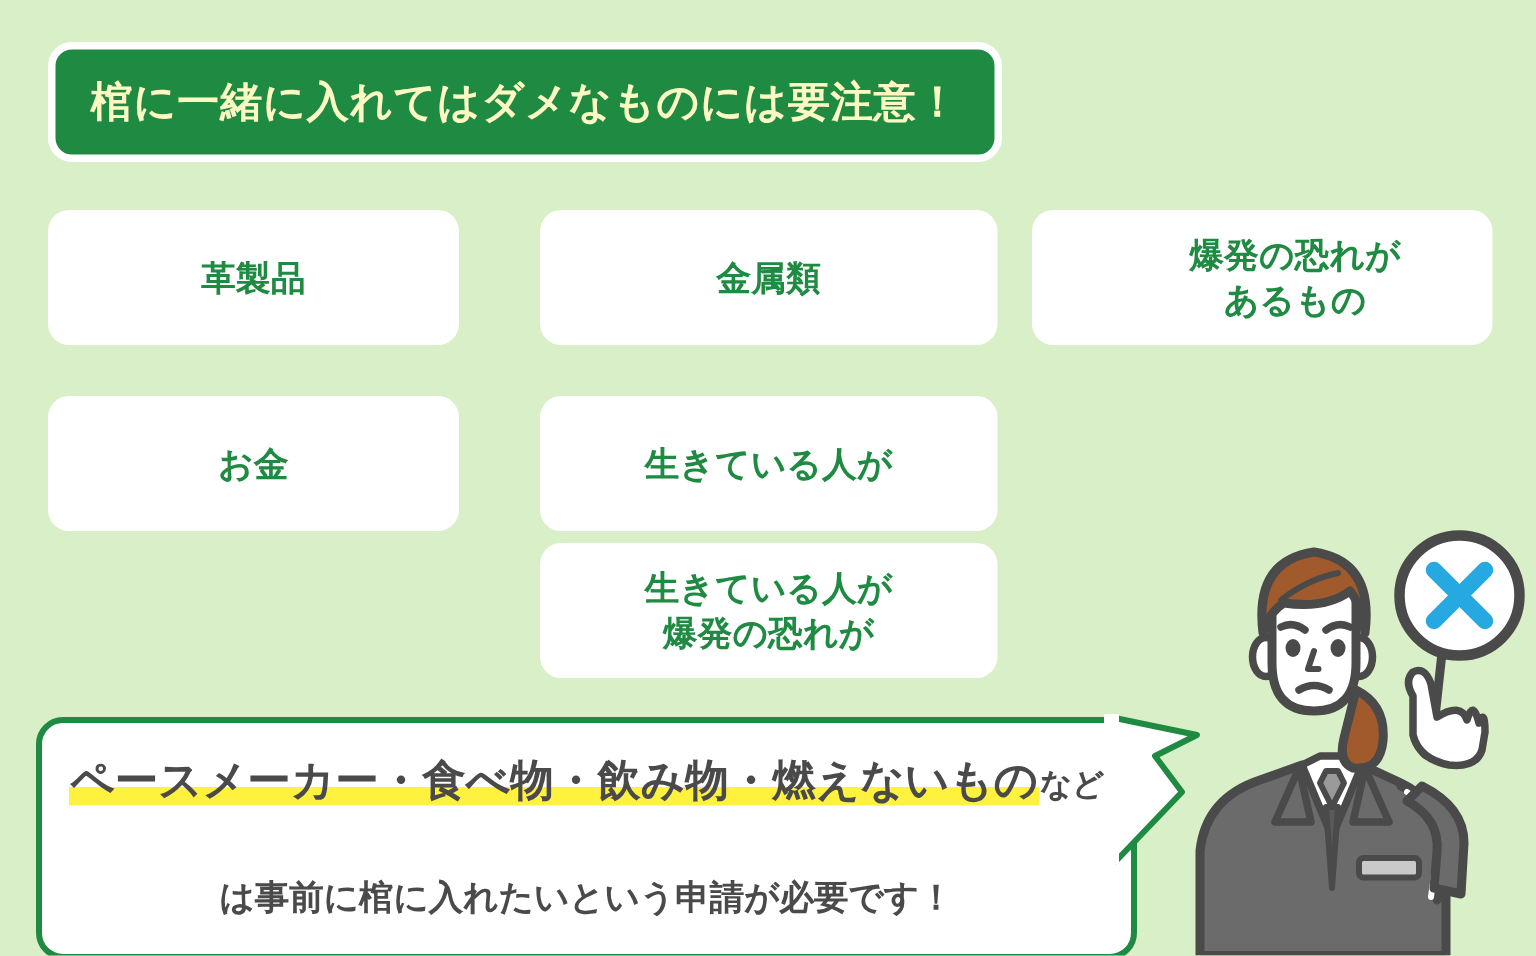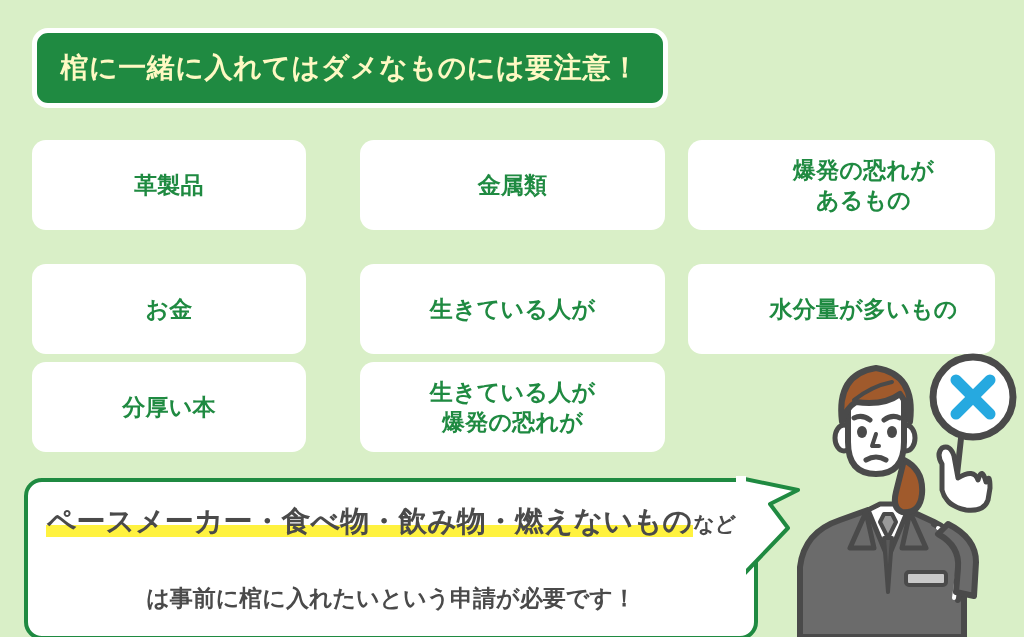--- a/index.html
+++ b/index.html
@@ -152,27 +152,21 @@
     <span class="card-label">爆発の恐れが
 あるもの</span>
   </div>
 
   <div class="card col1 row2">
     <span class="card-label">お金</span>
   </div>
   <div class="card col2 row2">
     <span class="card-label">生きている人が</span>
   </div>
-  <div class="card col3 row2">
-    <span class="card-label">水分量が多いもの</span>
-  </div>
-
-  <div class="card col1 row3">
-    <span class="card-label">分厚い本</span>
-  </div>
+
   <div class="card col2 row3">
     <span class="card-label">生きている人が
 爆発の恐れが</span>
   </div>
 
   <div class="bubble">
     <div class="bubble-line1">
       <span class="hl">ペースメーカー・食べ物・飲み物・燃えないもの</span><span class="bubble-suffix">など</span>
     </div>
     <div class="bubble-line2">は事前に棺に入れたいという申請が必要です！</div>

